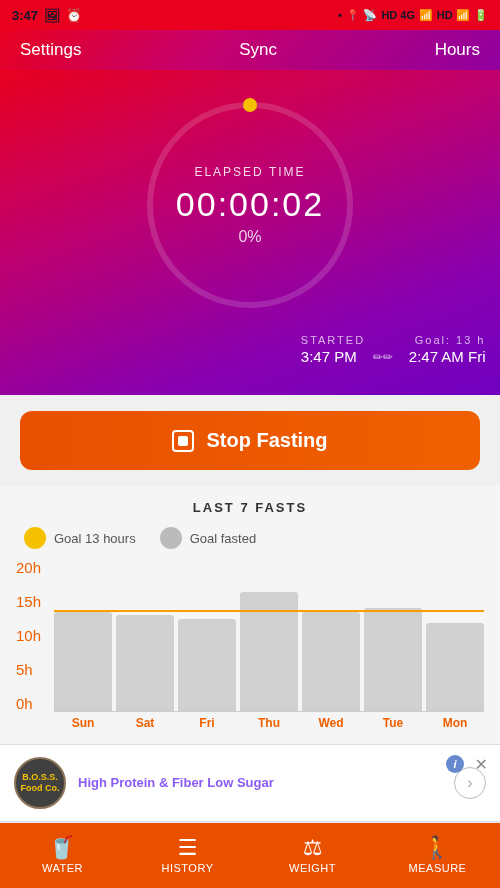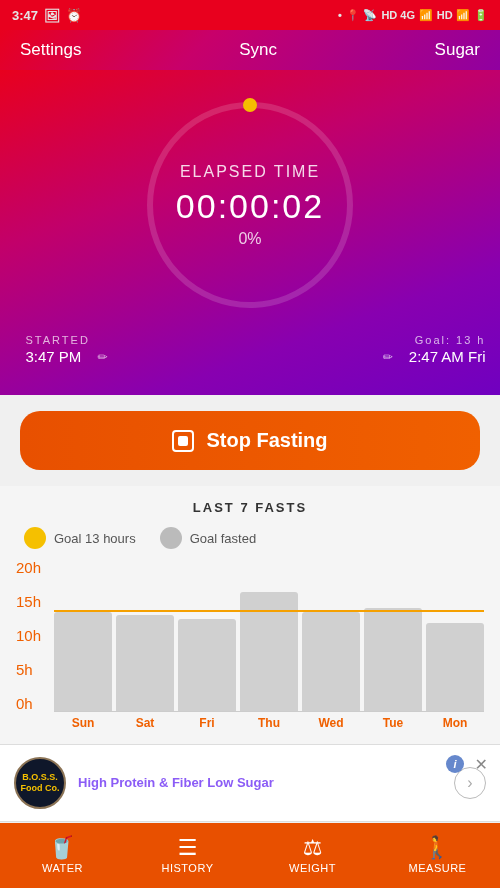--- a/index.html
+++ b/index.html
@@ -13,21 +13,21 @@
     }
 
     
     .status-bar {
       background: #e8001e;
       height: 30px;
       display: flex;
       align-items: center;
       justify-content: space-between;
       padding: 0 12px;
-      color: #e5e5e5;
+      color: #0f172a;
       font-size: 13px;
       font-weight: bold;
     }
     .status-left { display: flex; align-items: center; gap: 6px; }
     .status-right { display: flex; align-items: center; gap: 4px; font-size: 11px; }
 
     
     .header-nav {
       background: linear-gradient(135deg, #e8001e 0%, #c8006a 40%, #9000a0 100%);
       padding: 10px 20px;
@@ -66,21 +66,21 @@
     .circle-content {
       position: absolute;
       top: 50%;
       left: 50%;
       transform: translate(-50%, -50%);
       text-align: center;
       color: white;
     }
 
     .elapsed-label {
-      font-size: 16px;
+      font-size: 12px;
       letter-spacing: 2px;
       color: rgba(255,255,255,0.85);
       margin-bottom: 6px;
     }
 
     .timer-display {
       font-size: 34px;
       font-weight: 300;
       color: white;
       letter-spacing: 2px;
@@ -88,21 +88,21 @@
 
     .percent-display {
       font-size: 16px;
       color: rgba(255,255,255,0.8);
       margin-top: 4px;
     }
 
     .timer-meta {
       width: 100%;
       display: flex;
-      justify-content: space-between;
+      justify-content: flex-end;
       color: white;
       margin-top: 4px;
       margin-left: 11px;
     }
 
     .meta-left, .meta-right {
       display: flex;
       flex-direction: column;
       gap: 2px;
     }
@@ -130,21 +130,21 @@
 
     
     .stop-button-container {
       background: #f0f0f0;
       padding: 16px 20px;
     }
 
     .stop-button {
       background: linear-gradient(90deg, #e85000, #f06000);
       border: none;
-      border-radius: 20px;
+      border-radius: 12px;
       width: 100%;
       padding: 18px;
       color: white;
       font-size: 20px;
       font-weight: bold;
       cursor: pointer;
       display: flex;
       align-items: center;
       justify-content: center;
       gap: 12px;
@@ -287,21 +287,21 @@
       gap: 12px;
       border-top: 1px solid #ddd;
       border-bottom: 1px solid #ddd;
       position: relative;
     }
 
     .ad-logo {
       width: 52px;
       height: 52px;
       border-radius: 50%;
-      background: #0f172a;
+      background: #404040;
       border: 2px solid #8b7355;
       display: flex;
       align-items: center;
       justify-content: center;
       flex-shrink: 0;
     }
 
     .ad-logo-text {
       color: #f5c000;
       font-size: 9px;
@@ -408,21 +408,21 @@
     <span>📶</span>
     <span>HD</span>
     <span>📶</span>
     <span>🔋</span>
   </div>
 </div>
 
 <div class="header-nav">
   <span class="nav-link">Settings</span>
   <span class="nav-link">Sync</span>
-  <span class="nav-link">Sugar</span>
+  <span class="nav-link">Hours</span>
 </div>
 
 <div class="timer-section">
   <div class="circle-container">
     <svg class="circle-svg" viewBox="0 0 230 230">
 
       <circle cx="115" cy="115" r="100" fill="none" stroke="rgba(255,255,255,0.15)" stroke-width="6"></circle>
 
       <circle cx="115" cy="115" r="100" fill="none" stroke="rgba(255,255,255,0.5)" stroke-width="6" stroke-dasharray="628" stroke-dashoffset="625" stroke-linecap="round" transform="rotate(-90 115 115)"></circle>
 

